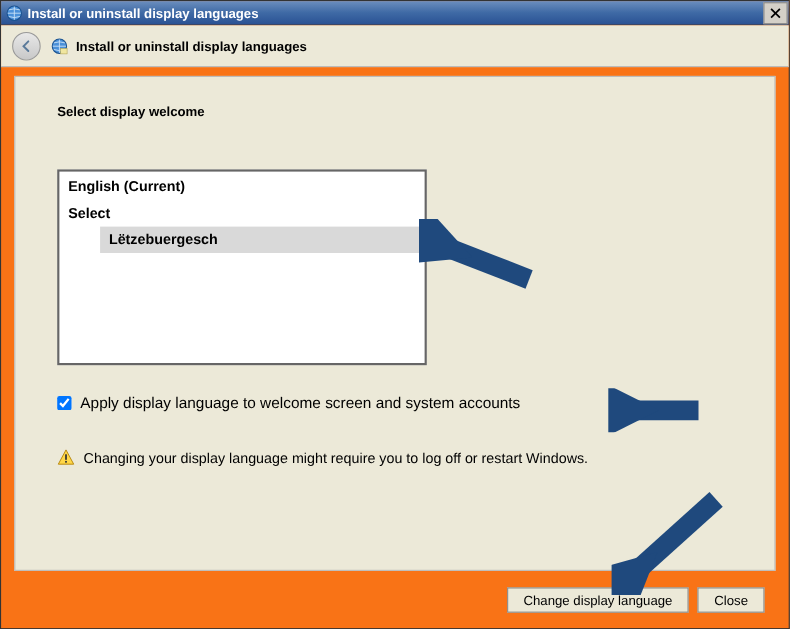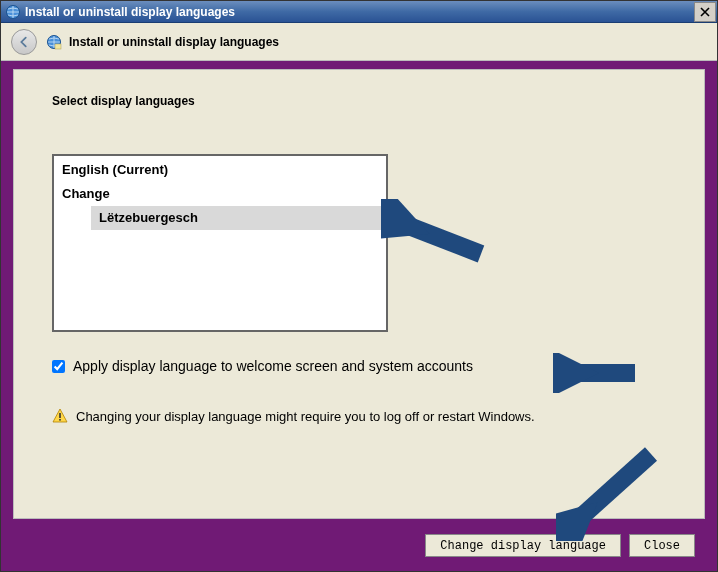--- a/index.html
+++ b/index.html
@@ -8,21 +8,21 @@
       font-size: 12px;
       background: #ece9d8;
       width: 718px;
       height: 572px;
       overflow: hidden;
     }
     .window {
       width: 718px;
       height: 572px;
       border: 1px solid #333;
-      background: #701a75;
+      background: #f97316;
       position: relative;
     }
     .titlebar {
       height: 22px;
       background: linear-gradient(to bottom, #6b8ebe 0%, #3f6aa5 50%, #2a5294 100%);
       display: flex;
       align-items: center;
       color: white;
       font-weight: bold;
       padding-left: 4px;
@@ -138,21 +138,21 @@
       display: flex;
       gap: 8px;
     }
     .btn {
       height: 23px;
       padding: 0 14px;
       background: #ece9d8;
       border: 1px solid #888;
       font-size: 12px;
       cursor: pointer;
-      font-family: Liberation Mono, monospace;
+      font-family: Liberation Sans, sans-serif;
     }
     
     .arrow {
       position: absolute;
       pointer-events: none;
     }
   </style>
 </head>
 <body>
 
@@ -183,25 +183,25 @@
       <svg viewBox="0 0 16 16" width="16" height="16">
         <circle cx="8" cy="8" r="6.5" fill="#4a90d9" stroke="#1a5290" stroke-width="1"></circle>
         <path d="M2 8 h12 M8 2 v12 M3 5 q5 -2 10 0 M3 11 q5 2 10 0" stroke="#cde4f7" stroke-width="0.8" fill="none"></path>
         <rect x="9" y="10" width="6" height="5" fill="#f0e6a0" stroke="#b0a050" stroke-width="0.5"></rect>
       </svg>
     </span>
     <span class="header-text">Install or uninstall display languages</span>
   </div>
 
   <div class="content">
-    <div class="section-title">Select display languages</div>
+    <div class="section-title">Select display welcome</div>
 
     <div class="language-list">
       <div class="list-item">English (Current)</div>
-      <div class="list-item">Change</div>
+      <div class="list-item">Select</div>
       <div class="list-item selected">Lëtzebuergesch</div>
     </div>
 
     <div class="checkbox-row">
       <input type="checkbox" checked="" style="">
       <span class="checkbox-label">Apply display language to welcome screen and system accounts</span>
     </div>
 
     <div class="warning-row">
       <span class="warning-icon">

